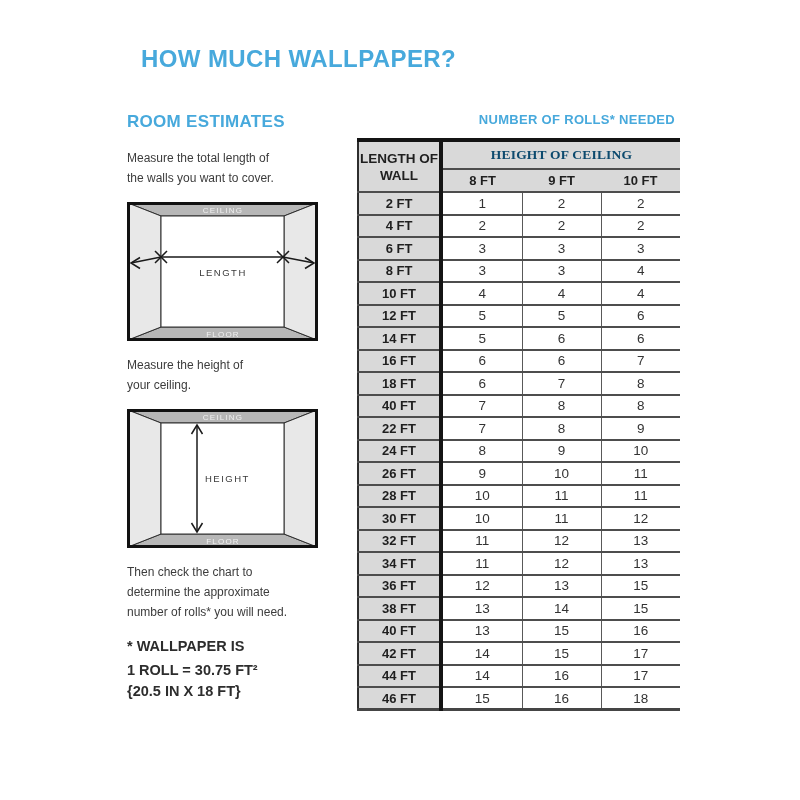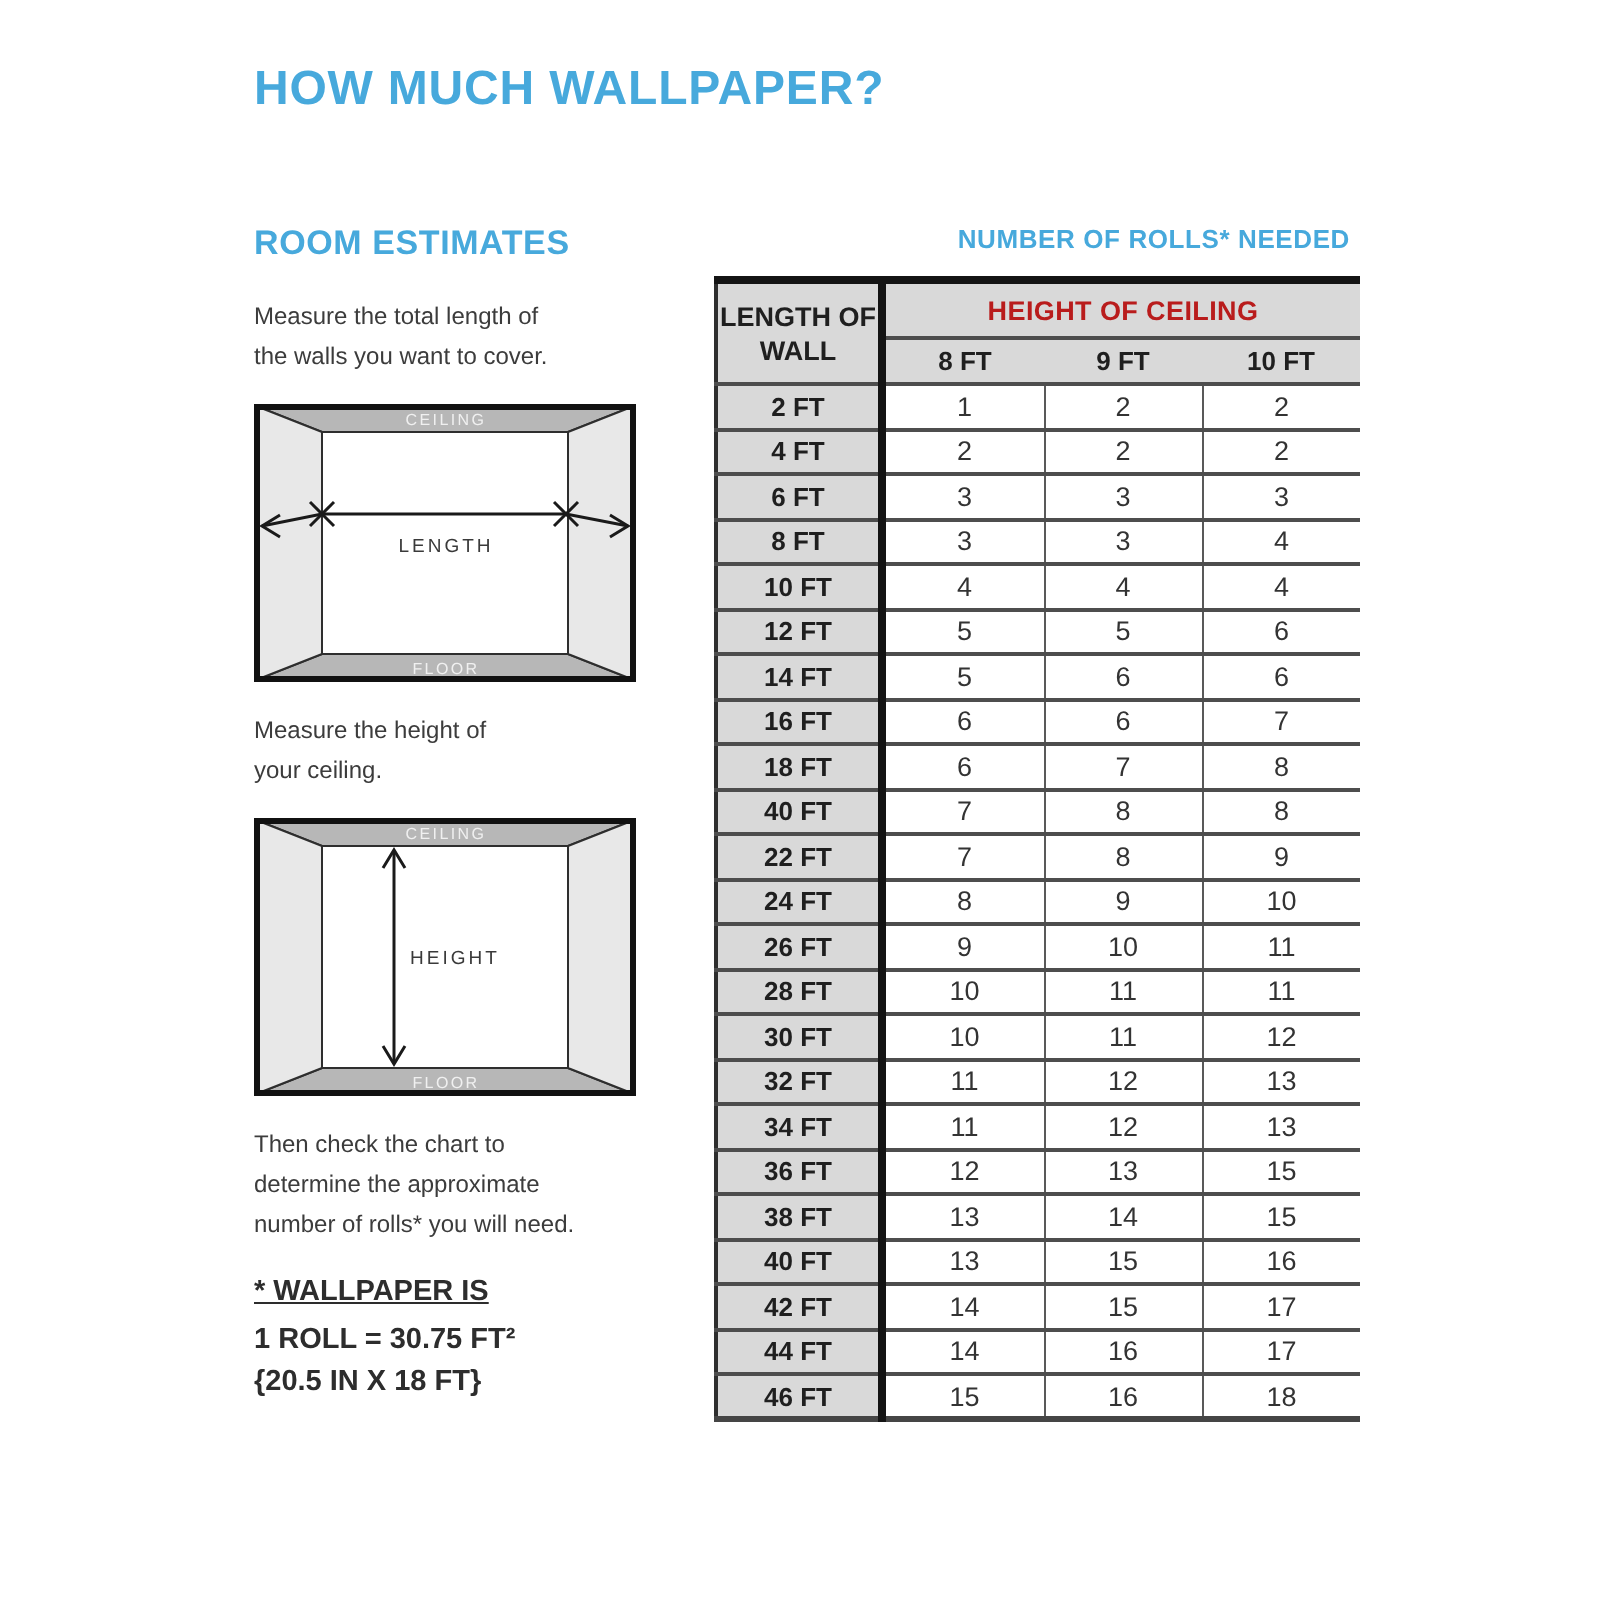--- a/index.html
+++ b/index.html
@@ -8,36 +8,36 @@
     background: #ffffff;
     font-family: "Liberation Sans", sans-serif;
     position: relative;
     overflow: hidden;
   }
   .page { position: absolute; inset: 0; }
 
   .main-title {
     position: absolute; left: 127px; top: 31px;
     font-size: 24px; font-weight: 700; letter-spacing: 0.4px;
-    color: #47A9DC; margin: 0; text-align: center;
+    color: #47A9DC; margin: 14px; text-align: center;
   }
 
   
   .left-col { position: absolute; left: 127px; top: 112px; width: 212px; }
   .section-heading {
     font-size: 17px; font-weight: 700; letter-spacing: 0.3px;
     color: #47A9DC; margin: 0 0 16px 0;
   }
   .step {
     font-size: 12px; line-height: 20px; color: #3c3c3c;
     margin: 0 0 14px 0; white-space: pre-line;
   }
   .diagram { display: block; margin: 0 0 14px 0; }
   .note-block { margin: 12px 0 0 0; font-size: 14.5px; line-height: 21px;
-    font-weight: 700; color: #2d2d2d; text-decoration: underline; }
+    font-weight: 700; color: #2d2d2d; }
   .note-line2 { padding-left: 13px; }
   .roll-block { margin: 3px 0 0 0; font-size: 14.5px; line-height: 21px;
     font-weight: 700; color: #2d2d2d; }
 
   
   .table-heading {
     position: absolute; left: 357px; top: 112px; width: 318px;
     text-align: right; font-size: 13px; font-weight: 700;
     letter-spacing: 0.3px; color: #47A9DC; margin: 0;
   }
@@ -55,22 +55,23 @@
 
   .wall-header {
     width: 80px; background: #d9d9d9;
     font-size: 13.5px; font-weight: 700; color: #1f1f1f;
     line-height: 17px;
     border-right: 4px solid #141414;
     border-bottom: 2px solid #4d4d4d;
   }
   .group-header {
     background: #d9d9d9; font-size: 13.5px; font-weight: 700;
-    letter-spacing: 0.2px; color: #b91c1c;
-    border-bottom: 2px solid #4d4d4d;
+    letter-spacing: 0.2px; color: #0c4a6e;
+    border-bottom: 2px solid #4d4d4d;
+    font-family: Liberation Serif, serif;
   }
   .sub-header {
     width: 79px; background: #d9d9d9;
     font-size: 13px; font-weight: 700; color: #1f1f1f;
     border-bottom: 2px solid #4d4d4d;
   }
   td.wall-cell {
     background: #d9d9d9; font-size: 13px; font-weight: 700; color: #1f1f1f;
     border-right: 4px solid #141414;
     border-bottom: 2px solid #4d4d4d;

